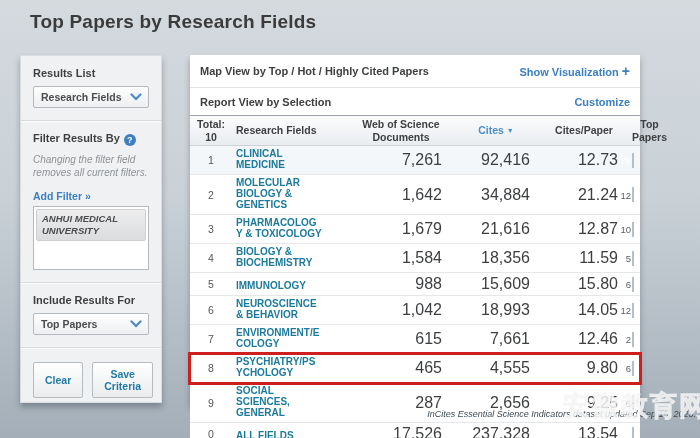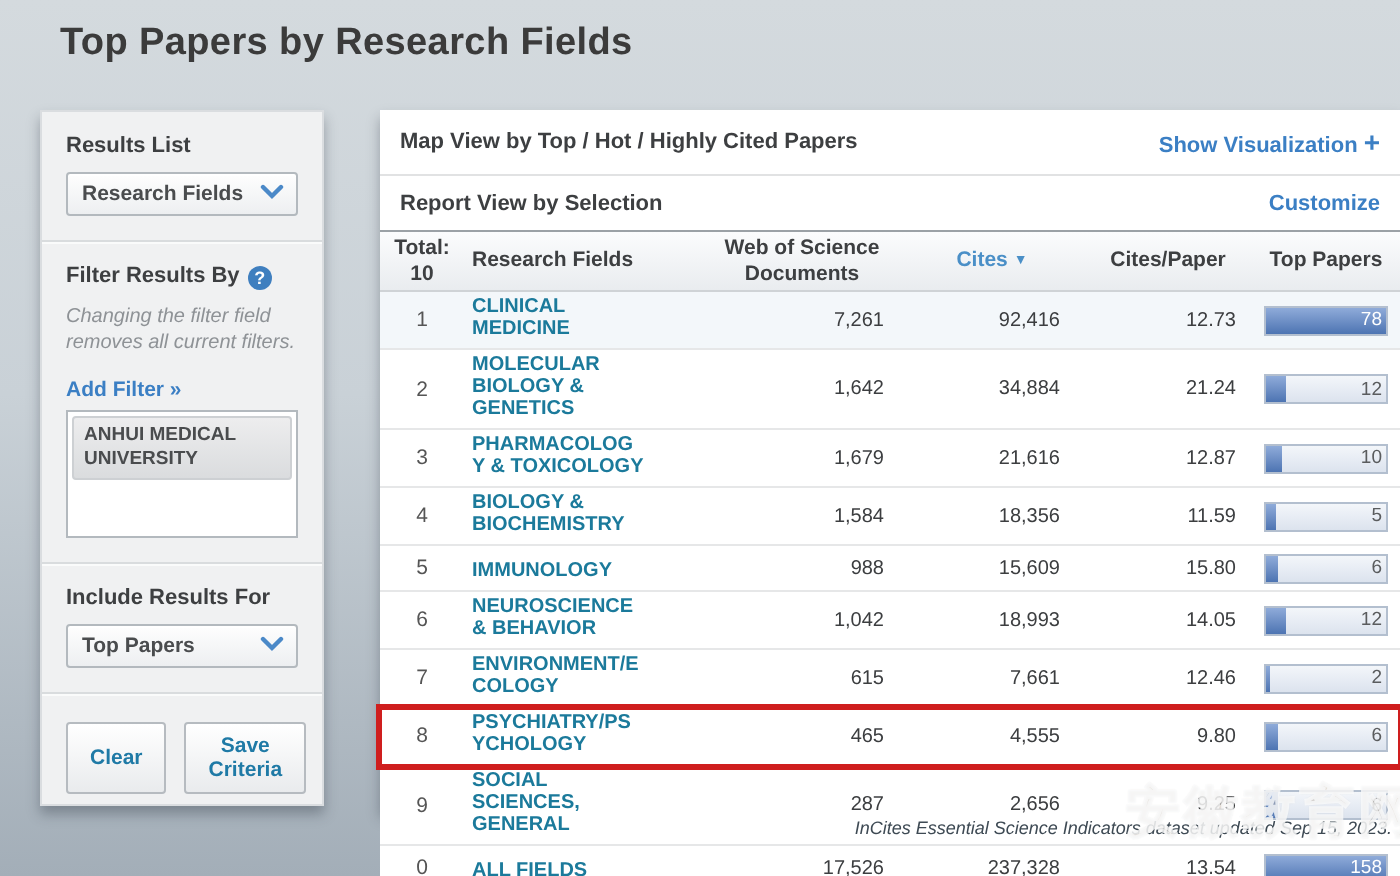--- a/index.html
+++ b/index.html
@@ -30,34 +30,34 @@
     box-shadow:inset 0 1px 0 #fff; cursor:pointer;
   }
   .help-icon {
     display:inline-block; width:12px; height:12px; margin-left:4px;
     background:#3f7fbf; border-radius:50%; color:#fff;
     font-size:9px; font-weight:bold; text-align:center; line-height:12px;
     vertical-align:-1px;
   }
   .filter-note { font-size:10px; font-style:italic; color:#8e9296; line-height:1.3; margin:2px 0 7px; }
   .add-filter { font-size:10.5px; font-weight:bold; color:#3b7fc4; cursor:pointer; display:inline-block; margin-bottom:4px; }
-  .listbox { background:#fff; border:1px solid #b3b9be; height:64px; padding:2px; }
+  .listbox { background:#fff; border:1px solid #b3b9be; height:64px; padding:2px;font-style:italic; }
   .listbox-item {
     background:linear-gradient(#ededee,#dadcde); border:1px solid #cdd0d3; border-radius:2px;
     font-size:9.5px; font-weight:bold; color:#4a4c4e; line-height:1.25; padding:3px 5px; cursor:pointer;
   }
   .btn-row { padding:14px 12px; display:flex; gap:9px; }
   .btn {
     background:linear-gradient(#ffffff,#e9ebed); border:1px solid #b6bbc0; border-radius:2px;
     font-family:"Liberation Sans",sans-serif;
     font-size:10.5px; font-weight:bold; color:#1f7aa6; padding:5px 11px; cursor:pointer;
   }
   
   .main {
-    position:absolute; left:190px; top:55px; width:510px; height:350px;
+    position:absolute; left:190px; top:55px; width:450px; height:350px;
     background:#fff; box-shadow:0 4px 6px rgba(40,50,60,.35);
   }
   .panel-row { display:flex; justify-content:space-between; align-items:center; padding:0 10px; }
   .map-row { height:33px; border-bottom:1px solid #e1e2e3; }
   .report-row { height:27px; }
   .panel-label { font-size:11px; font-weight:bold; color:#3d3f41; }
   .panel-link { font-size:11px; font-weight:bold; color:#3b7fc4; cursor:pointer; }
   .plus-icon { font-size:14px; font-weight:bold; color:#3b7fc4; margin-left:3px; }
   
   .thead {
@@ -80,21 +80,21 @@
     display:flex; align-items:center; border-bottom:1px solid #e6e7e8;
     padding:2px 0; min-height:16px; position:relative; background:#fff;
   }
   .row.tint { background:#f3f7fa; }
   .row.highlighted { outline:3px solid #cf1e1e; outline-offset:-1px; z-index:3; }
   .rank-cell { font-size:10.5px; color:#555; }
   .field-link {
     display:inline-block; max-width:86px; font-size:10px; font-weight:bold; color:#1b7a9b;
     line-height:11px; overflow-wrap:break-word; word-wrap:break-word; text-decoration:none; cursor:pointer;
   }
-  .num-cell { font-size:10px; color:#3c3e40; text-align:right; padding-right:10px; }
+  .num-cell { font-size:16px; color:#3c3e40; text-align:right; padding-right:10px; }
   .bar {
     height:15px; border:1px solid #b3bfcf; position:relative;
     background:linear-gradient(#f3f6fa,#dce3ee);
   }
   .bar-fill { position:absolute; left:0; top:0; bottom:0; background:linear-gradient(#8fabd9,#4d74b2); }
   .bar-val { position:absolute; right:2px; top:50%; transform:translateY(-50%); font-size:9.5px; color:#5a5c5e; z-index:2; }
   .bar-val.white { color:#fff; }
   
   .footer {
     position:absolute; right:4px; top:408px; text-align:right;

